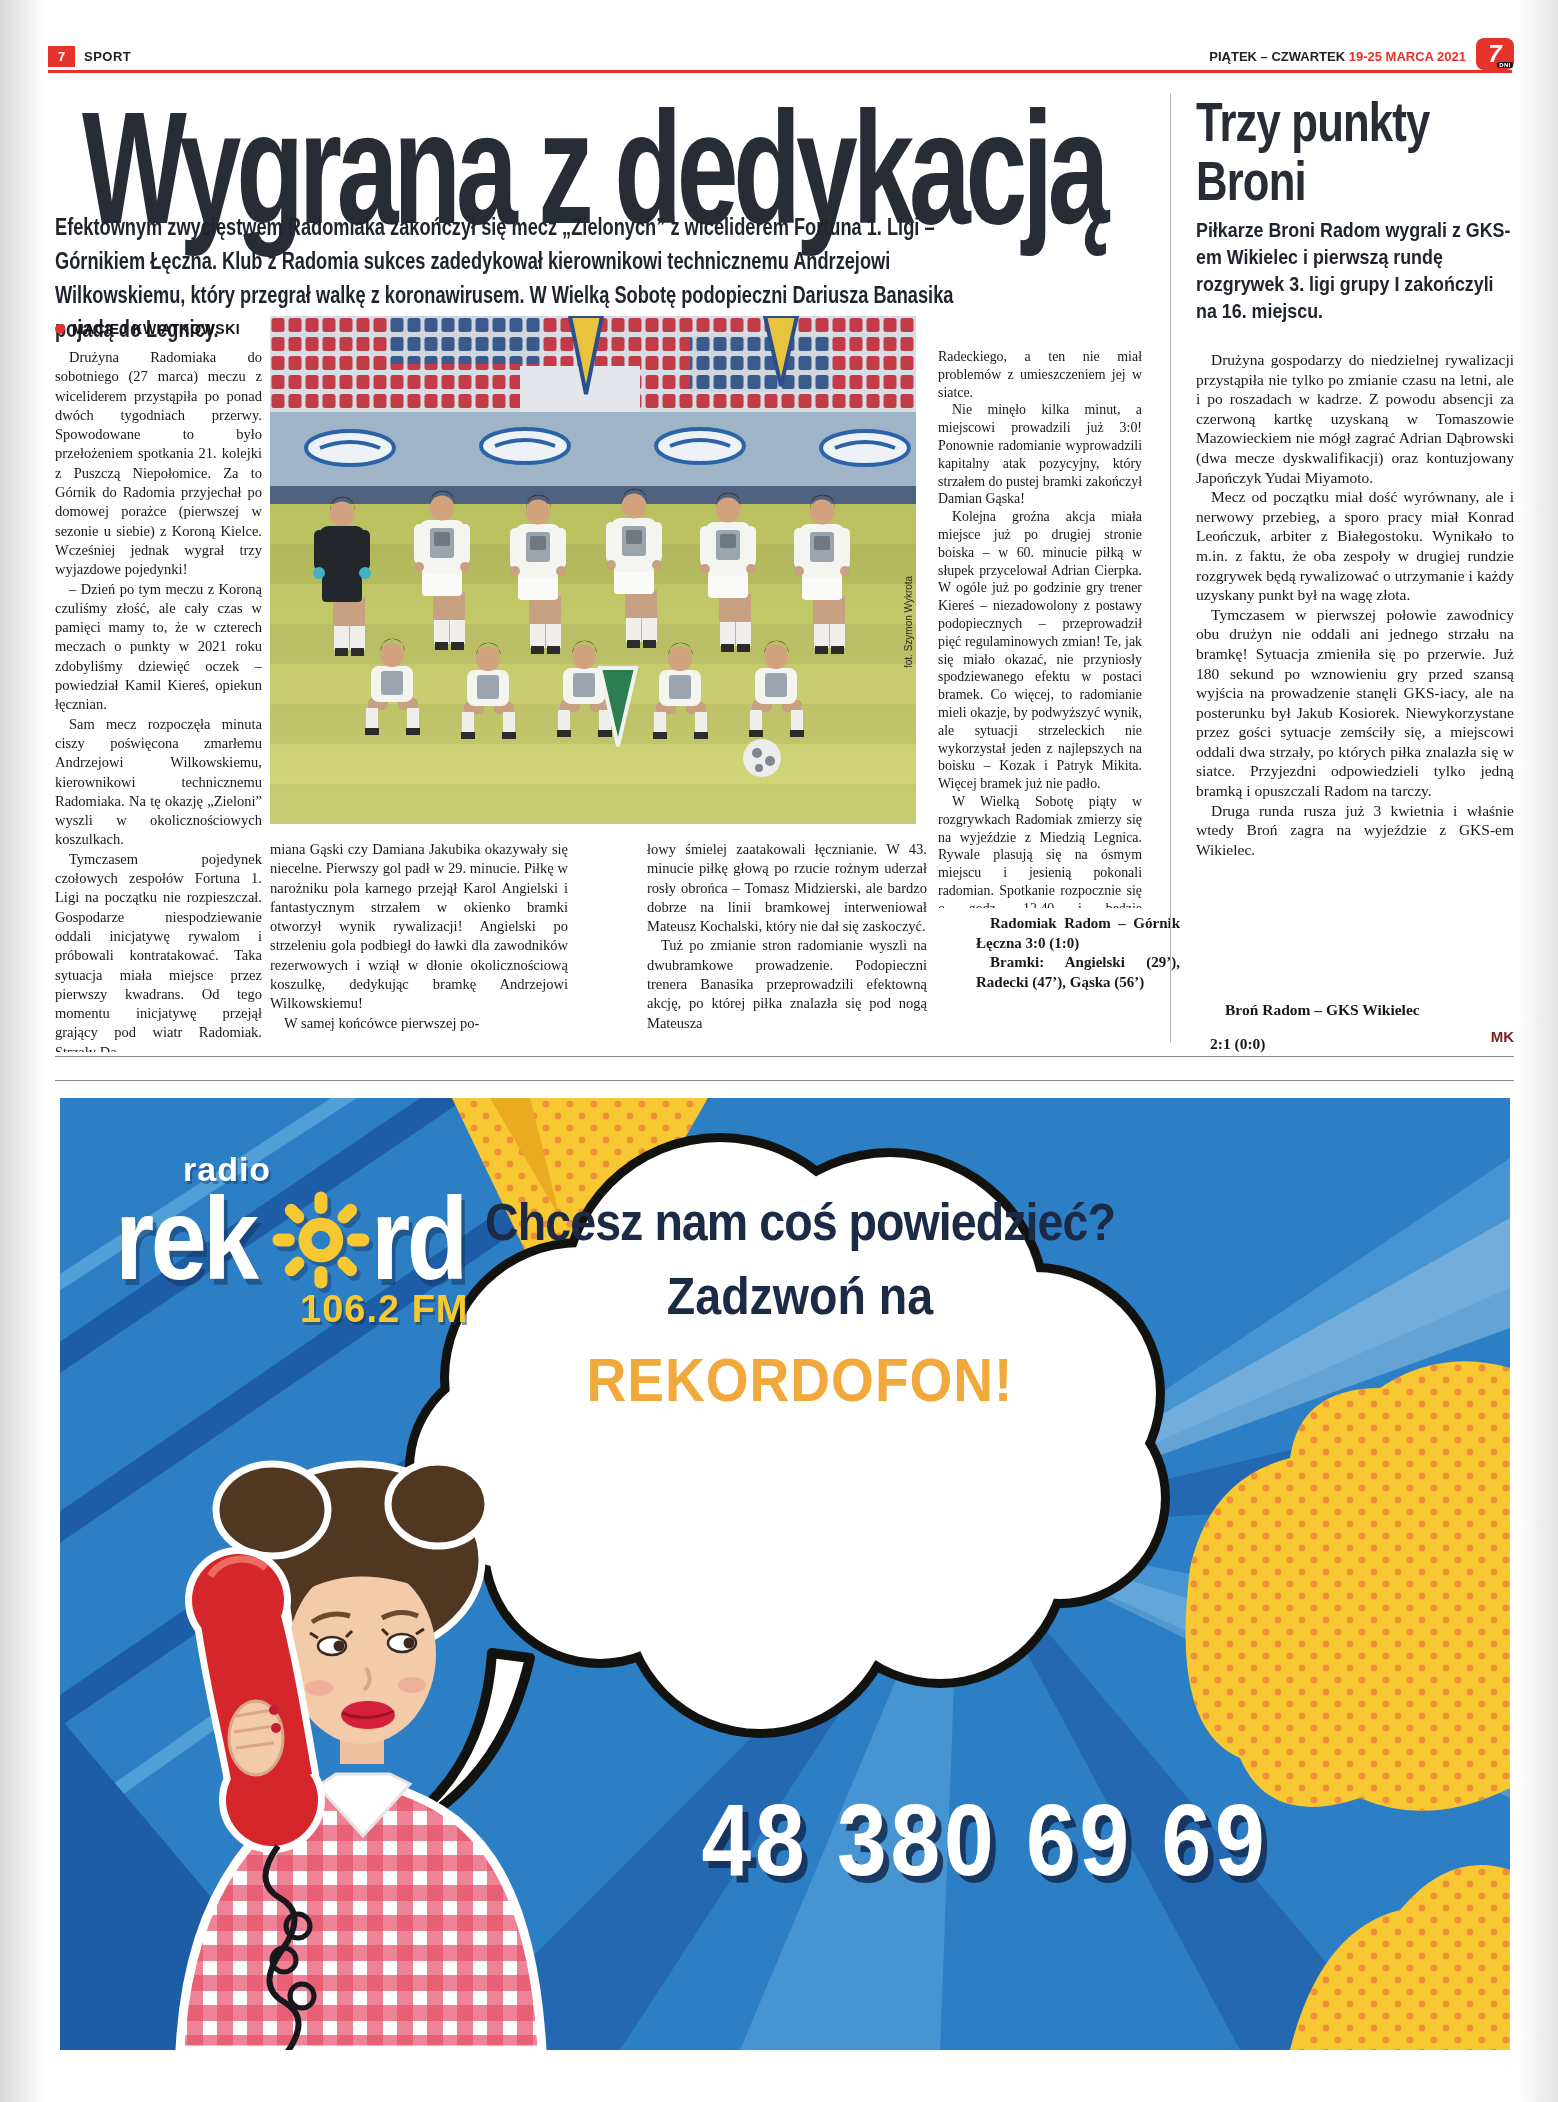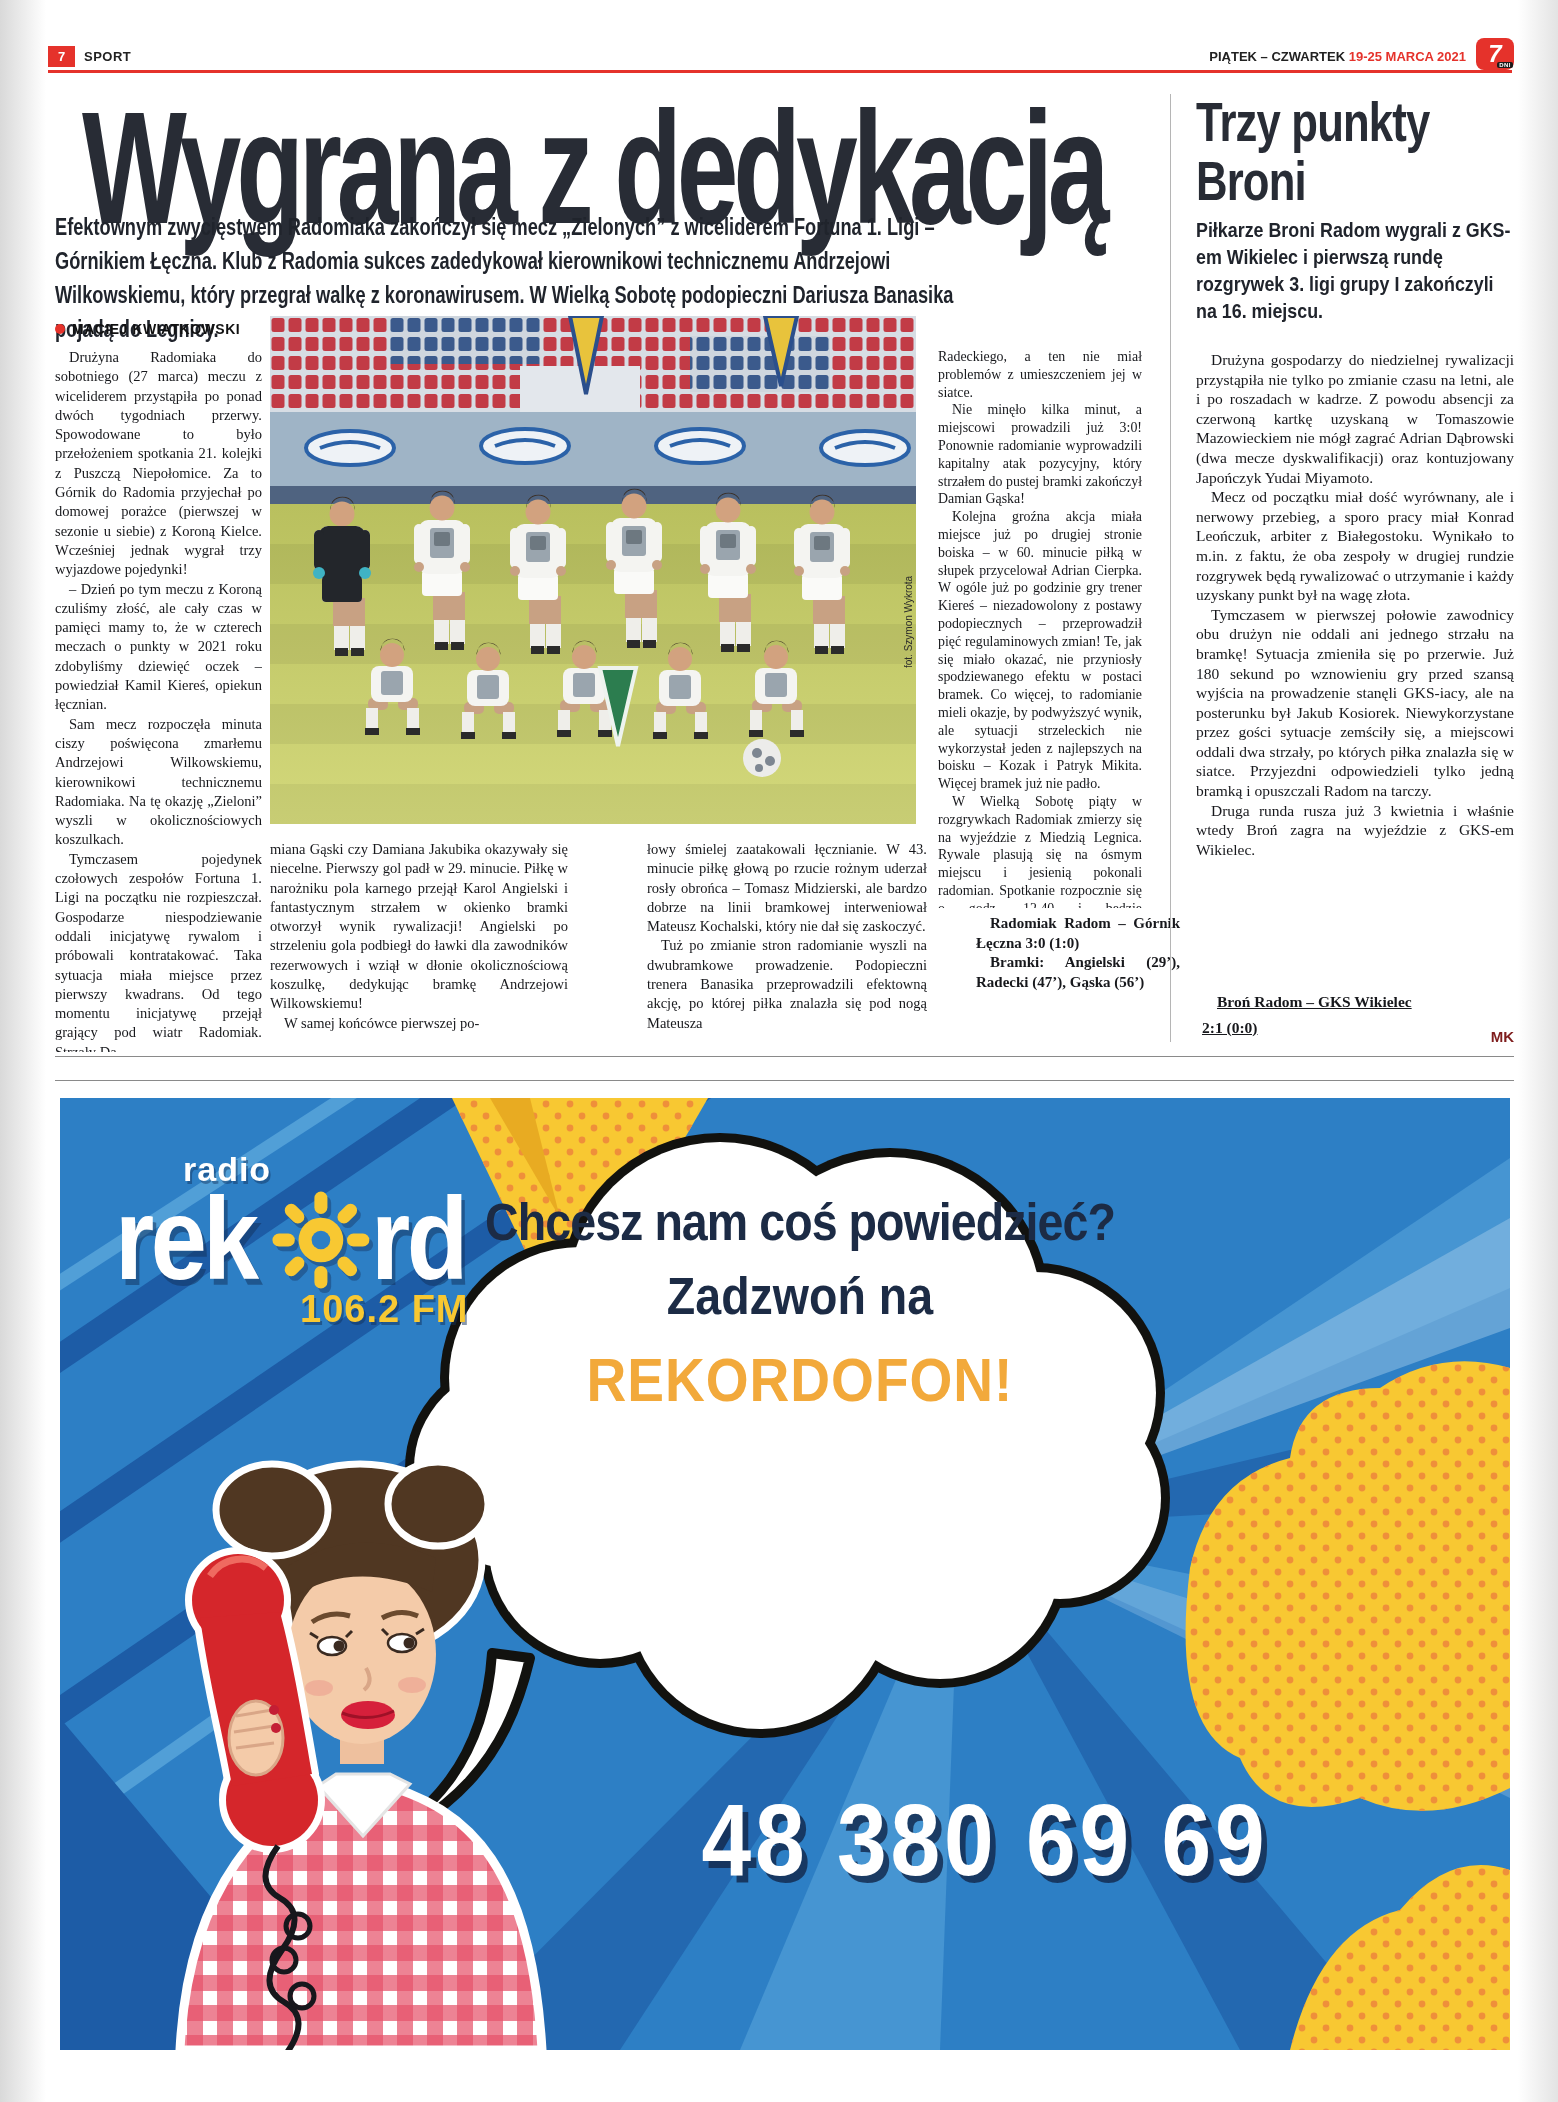--- a/index.html
+++ b/index.html
@@ -53,21 +53,21 @@
   .side-head{left:1196px;top:92px;font-family:"Liberation Sans",sans-serif;font-weight:800;
              font-size:52px;line-height:55px;color:#282c35;letter-spacing:-1px;
              transform:scale(0.84,1.08);transform-origin:0 0;white-space:nowrap;}
   .side-lead{left:1196px;top:216px;width:376px;transform:scale(0.85,1);transform-origin:0 0;
              font-family:"Liberation Sans",sans-serif;font-weight:700;font-size:21px;
              line-height:27px;color:#20242c;}
   .side-body{left:1196px;top:350px;width:318px;height:622px;font-size:15.5px;line-height:19.6px;
              text-align:justify;overflow:hidden;color:#17181c;}
   .side-body p{margin:0;text-indent:15px;}
   .side-score{left:1196px;top:986px;width:318px;font-size:15.5px;line-height:20px;font-weight:bold;color:#17181c;}
-  .side-score p{margin:6px;text-indent:15px;text-decoration:underline;}
+  .side-score p{margin:14px;text-indent:15px;}
   .side-score p.ni{text-indent:0;}
   .mk{left:1196px;top:1028px;width:318px;text-align:right;font-family:"Liberation Sans",sans-serif;
       font-weight:bold;font-size:15px;color:#7f1d1d;}
   
   .rule1{left:55px;top:1056px;width:1459px;height:1px;background:#8a8a8a;}
   .rule2{left:55px;top:1080px;width:1459px;height:1px;background:#8a8a8a;}
   .autopromo{left:55px;top:1061px;width:1459px;text-align:right;
              font-family:"Liberation Sans",sans-serif;font-weight:bold;font-size:11.5px;
              letter-spacing:2.5px;color:#222;}
   

